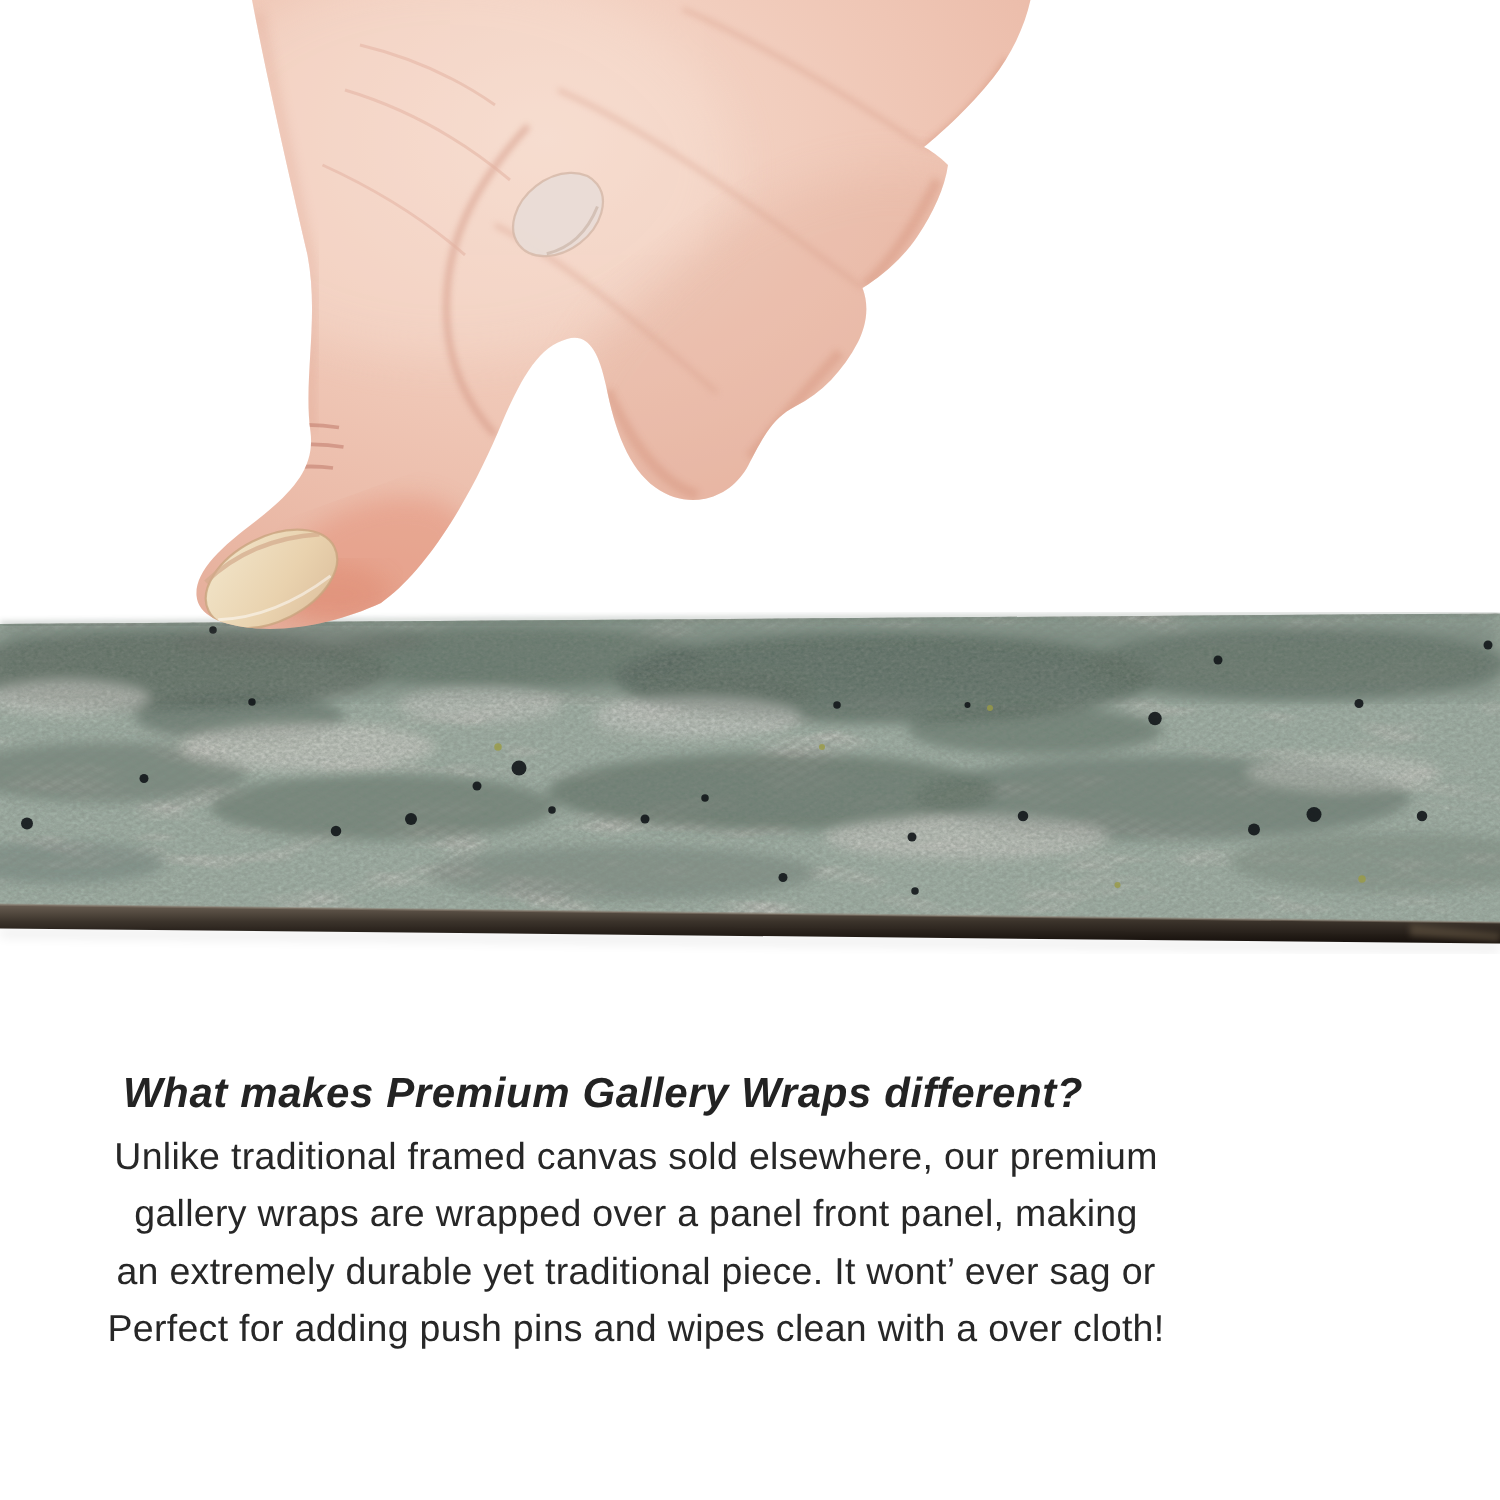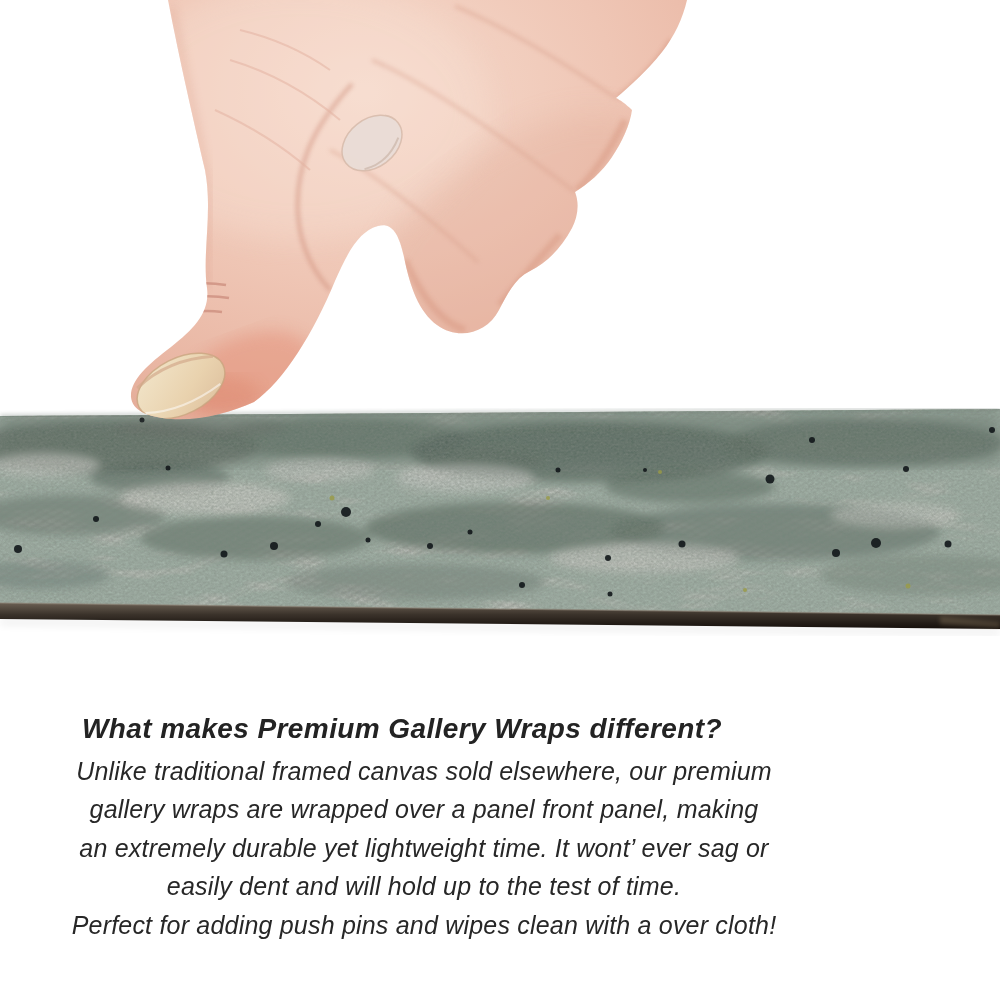--- a/index.html
+++ b/index.html
@@ -19,21 +19,21 @@
   }
   .text-block h1{
     margin:0 0 6px 0;
     font-size:28px;line-height:34px;
     font-style:italic;font-weight:700;
     letter-spacing:0.4px;color:#232323;
   }
   .text-block p{
     margin:0;
     font-size:25px;line-height:38.4px;
-    font-style:italic;font-weight:500;
+    font-weight:500;
     letter-spacing:0.2px;color:#272727;padding-left:44px;
   }
 </style>
 </head>
 <body>
 
 <div class="page">
 
   <div class="photo-area">
     <svg width="1000" height="660" viewBox="0 0 1000 660">
@@ -248,18 +248,17 @@
           </g>
         </g>
       </g>
     </svg>
   </div>
 
   <div class="text-block">
     <h1>What makes Premium Gallery Wraps different?</h1>
     <p>Unlike traditional framed canvas sold elsewhere, our premium</p>
     <p>gallery wraps are wrapped over a panel front panel, making</p>
-    <p>an extremely durable yet lightweight time. It wont’ ever sag or</p>
-    <p>easily dent and will hold up to the test of time.</p>
+    <p>an extremely durable yet traditional piece. It wont’ ever sag or</p>
     <p>Perfect for adding push pins and wipes clean with a over cloth!</p>
   </div>
 
 </div>
 
 </body></html>

